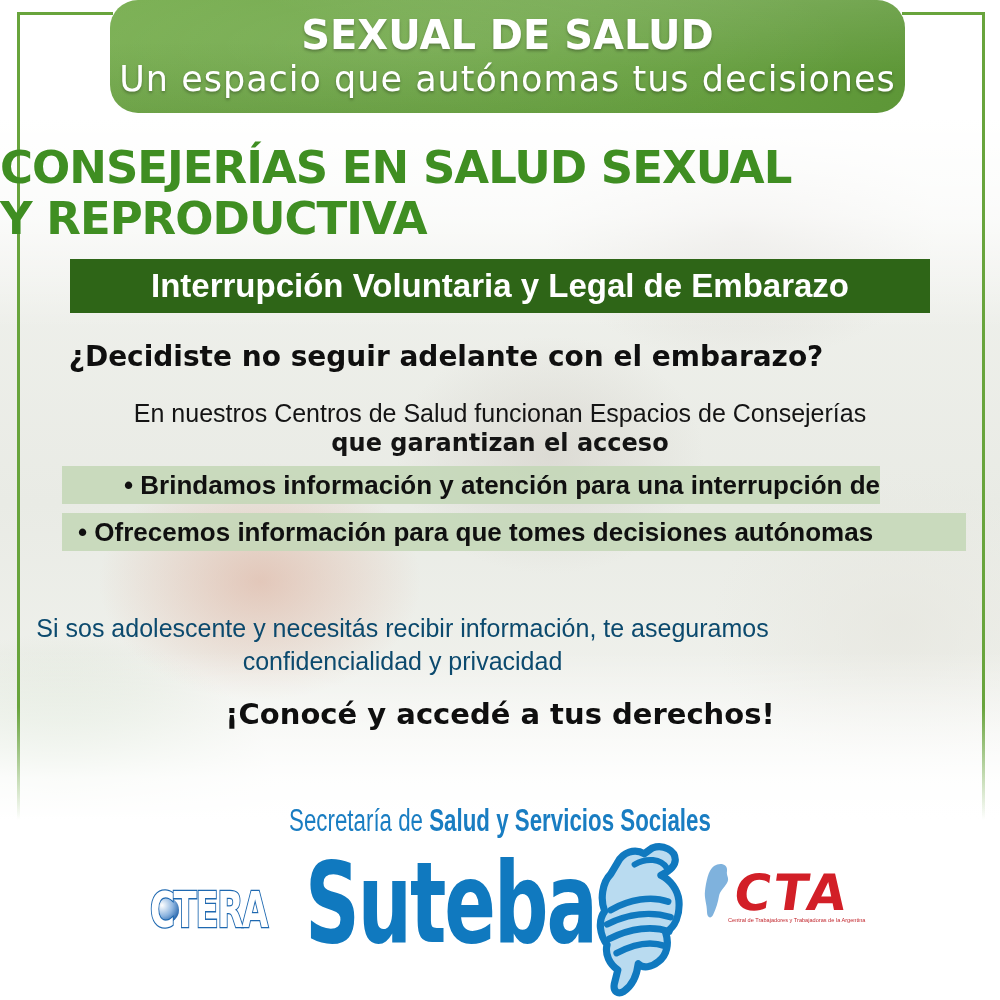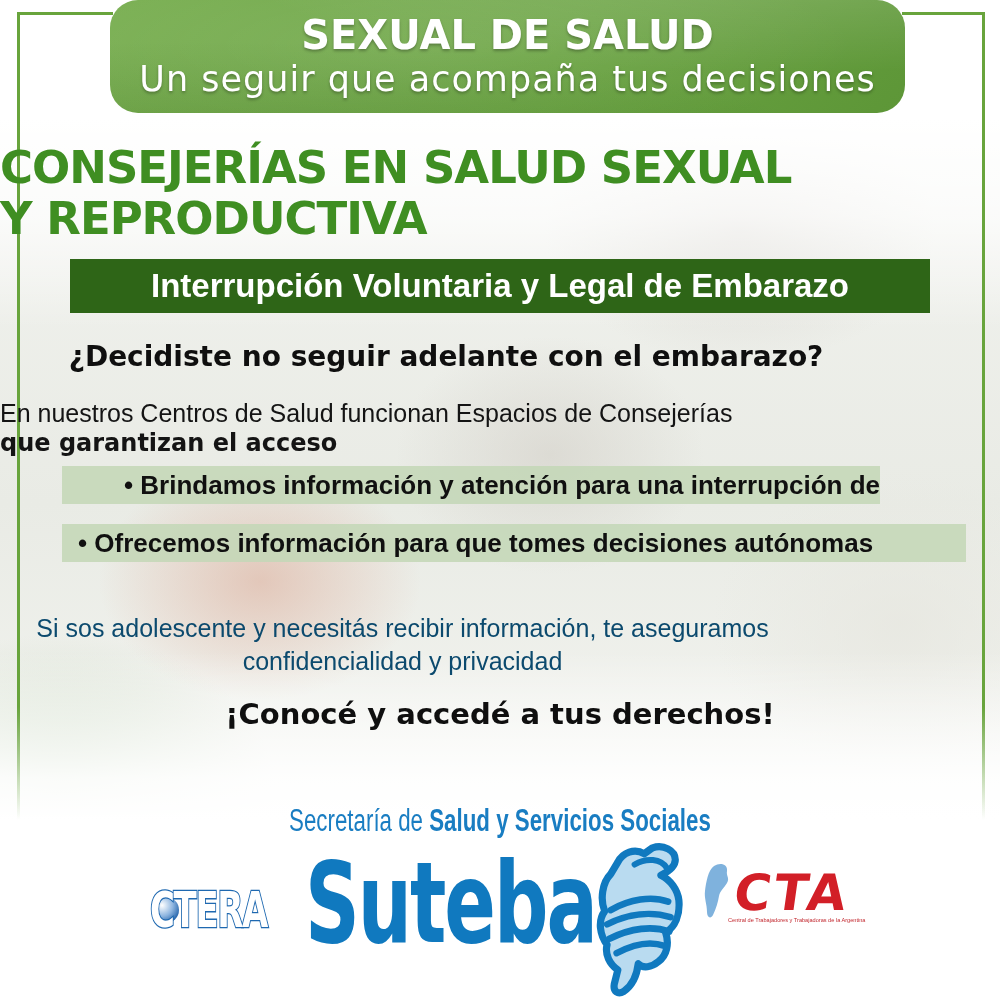--- a/index.html
+++ b/index.html
@@ -61,34 +61,34 @@
     background:#2e6517;color:#ffffff;text-align:center;
     font-family:"Liberation Sans",sans-serif;font-weight:bold;
     font-size:33px;line-height:54px;
   }
 
   .question{
     position:absolute;left:0;width:892px;top:340px;z-index:2;text-align:center;
     color:#0f0f0f;font-family:"DejaVu Sans",sans-serif;font-weight:bold;font-size:28px;
   }
 
-  .intro{position:absolute;left:0;width:1000px;top:398px;z-index:2;text-align:left;color:#141414;}
+  .intro{position:absolute;left:0;width:1000px;top:398px;z-index:2;text-align:center;color:#141414;}
   .intro-line1{font-size:25px;line-height:30px;}
   .intro-line2{font-family:"DejaVu Sans",sans-serif;font-weight:bold;font-size:24px;line-height:30px;}
 
   .bullets{position:absolute;left:62px;top:466px;width:860px;z-index:2;}
   .hl{
     background:rgba(196,215,183,.88);
     font-family:"Liberation Sans",sans-serif;font-weight:bold;
     font-size:26px;line-height:30px;color:#101010;
     padding:4px 0;
   }
   .hl-1a{width:818px;padding-left:16px;box-sizing:border-box;text-align:right;}
   .hl-1b{width:578px;padding-left:36px;box-sizing:border-box;}
-  .hl-2 {width:904px;padding-left:16px;box-sizing:border-box;margin-top:20px;}
+  .hl-2 {width:904px;padding-left:16px;box-sizing:border-box;margin-top:9px;}
 
   .teen-note{position:absolute;left:0;width:805px;top:612px;z-index:2;text-align:center;
     color:#0c4a6e;font-size:25px;line-height:33px;}
 
   .cta-line{position:absolute;left:0;width:1000px;top:697px;z-index:2;text-align:center;
     color:#0f0f0f;font-family:"DejaVu Sans",sans-serif;font-weight:bold;font-size:29px;}
 
   
   .secretaria{position:absolute;left:0;width:1000px;top:803px;z-index:2;text-align:center;}
   .secretaria .inner{
@@ -115,21 +115,21 @@
 
   <div class="photo-bg"></div>
 
   <div class="frame-line frame-left"></div>
   <div class="frame-line frame-right"></div>
   <div class="frame-line frame-top-l"></div>
   <div class="frame-line frame-top-r"></div>
 
   <div class="header-banner">
     <div class="header-title">SEXUAL DE SALUD</div>
-    <div class="header-subtitle">Un seguir que acompaña tus decisiones</div>
+    <div class="header-subtitle">Un espacio que autónomas tus decisiones</div>
   </div>
 
   <div class="main-title">
     <span>CONSEJERÍAS EN SALUD SEXUAL</span>
     <span>Y REPRODUCTIVA</span>
   </div>
 
   <div class="dark-banner">Interrupción Voluntaria y Legal de Embarazo</div>
 
   <div class="question">¿Decidiste no seguir adelante con el embarazo?</div>

